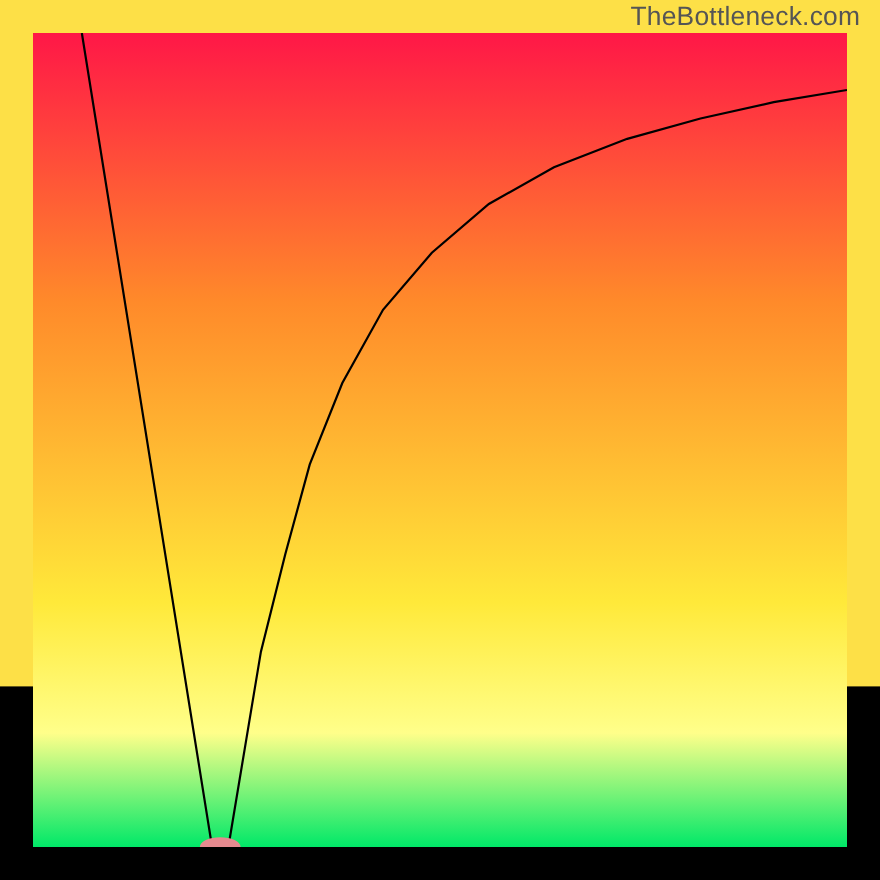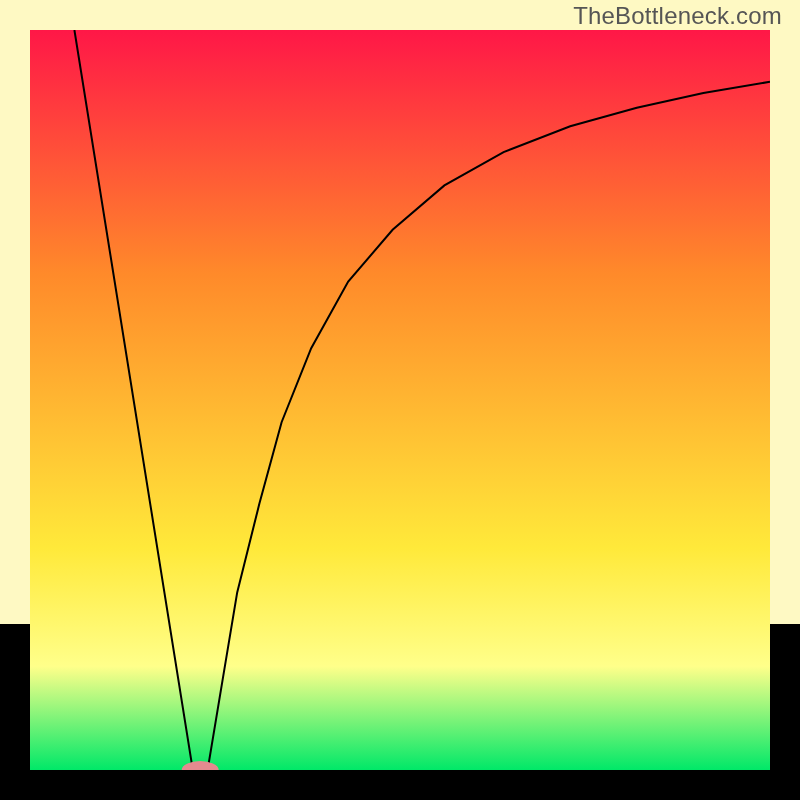--- a/index.html
+++ b/index.html
@@ -7,21 +7,21 @@
     padding: 0;
     width: 800px;
     height: 800px;
     overflow: hidden;
     background: #000;
     font-family: Arial, Helvetica, sans-serif;
   }
   .outer {
     width: 800px;
     height: 624px;
-    background: #fef9c3;
+    background: #fde047;
     position: relative;
   }
   .watermark {
     position: absolute;
     top: 2px;
     right: 18px;
     color: #555;
     font-size: 24px;
     font-weight: 500;
     letter-spacing: 0.2px;

